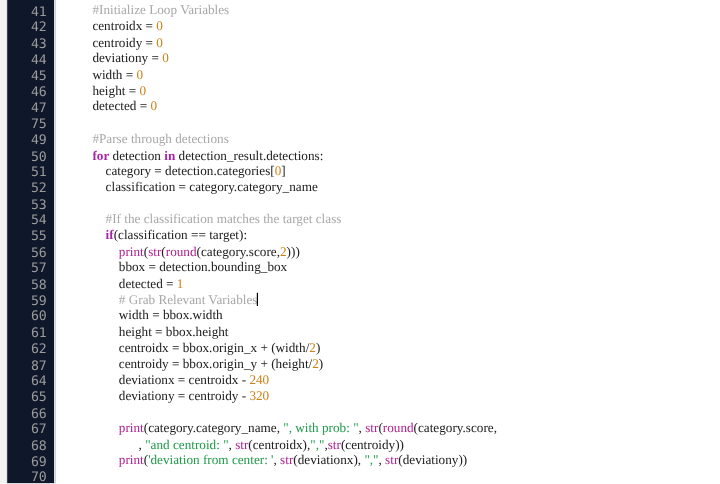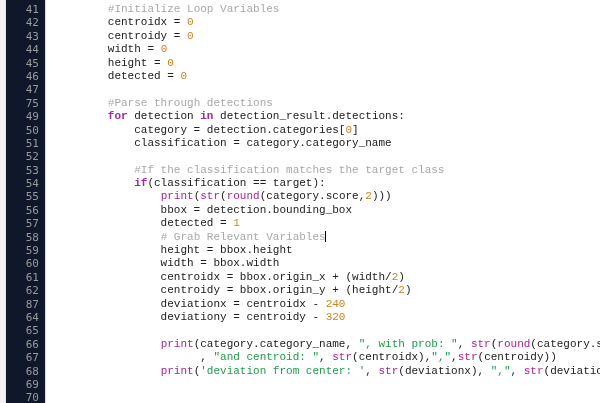--- a/index.html
+++ b/index.html
@@ -51,21 +51,21 @@
     left: 46px; top: 0; right: 0; bottom: 0;
     padding-top: 3px;
     overflow: hidden;
   }
   .line {
     height: 13.4px;
     line-height: 13.4px;
     white-space: pre;
     font-size: 11px;
     color: #202020;
-    font-family: Liberation Mono, monospace;
+    font-family: Liberation Serif, serif;
     padding-left: 9px;
   }
   .tok-plain    { color: #202020; }
   .tok-comment  { color: #a8a8a8; }
   .tok-keyword  { color: #a626a4; font-weight: bold; margin-top: 10px; }
   .tok-builtin  { color: #b02090; }
   .tok-string   { color: #1f9b4b; }
   .tok-number   { color: #cf8018; }
   .caret {
     display: inline-block;
@@ -113,37 +113,38 @@
         <div class="ln">68</div>
         <div class="ln">69</div>
         <div class="ln">70</div>
       </div>
   </div>
   <div class="code">
     <div class="code-inner">
         <div class="line"><span class="tok-plain">        </span><span class="tok-comment">#Initialize Loop Variables</span></div>
         <div class="line"><span class="tok-plain">        centroidx = </span><span class="tok-number">0</span></div>
         <div class="line"><span class="tok-plain">        centroidy = </span><span class="tok-number">0</span></div>
+        <div class="line"><span class="tok-plain">        deviationy = </span><span class="tok-number">0</span></div>
         <div class="line"><span class="tok-plain">        width = </span><span class="tok-number">0</span></div>
         <div class="line"><span class="tok-plain">        height = </span><span class="tok-number">0</span></div>
         <div class="line"><span class="tok-plain">        detected = </span><span class="tok-number">0</span></div>
         <div class="line">&nbsp;</div>
         <div class="line"><span class="tok-plain">        </span><span class="tok-comment">#Parse through detections</span></div>
         <div class="line"><span class="tok-plain">        </span><span class="tok-keyword">for</span><span class="tok-plain"> detection </span><span class="tok-keyword">in</span><span class="tok-plain"> detection_result.detections:</span></div>
         <div class="line"><span class="tok-plain">            category = detection.categories[</span><span class="tok-number">0</span><span class="tok-plain">]</span></div>
         <div class="line"><span class="tok-plain">            classification = category.category_name</span></div>
         <div class="line">&nbsp;</div>
         <div class="line"><span class="tok-plain">            </span><span class="tok-comment">#If the classification matches the target class</span></div>
         <div class="line"><span class="tok-plain">            </span><span class="tok-keyword">if</span><span class="tok-plain">(classification == target):</span></div>
         <div class="line"><span class="tok-plain">                </span><span class="tok-builtin">print</span><span class="tok-plain">(</span><span class="tok-builtin">str</span><span class="tok-plain">(</span><span class="tok-builtin">round</span><span class="tok-plain">(category.score,</span><span class="tok-number">2</span><span class="tok-plain">)))</span></div>
         <div class="line"><span class="tok-plain">                bbox = detection.bounding_box</span></div>
         <div class="line"><span class="tok-plain">                detected = </span><span class="tok-number">1</span></div>
         <div class="line"><span class="tok-plain">                </span><span class="tok-comment"># Grab Relevant Variables</span><span class="caret"></span></div>
+        <div class="line"><span class="tok-plain">                width = bbox.width</span></div>
         <div class="line"><span class="tok-plain">                height = bbox.height</span></div>
-        <div class="line"><span class="tok-plain">                width = bbox.width</span></div>
         <div class="line"><span class="tok-plain">                centroidx = bbox.origin_x + (width/</span><span class="tok-number">2</span><span class="tok-plain">)</span></div>
         <div class="line"><span class="tok-plain">                centroidy = bbox.origin_y + (height/</span><span class="tok-number">2</span><span class="tok-plain">)</span></div>
         <div class="line"><span class="tok-plain">                deviationx = centroidx - </span><span class="tok-number">240</span></div>
         <div class="line"><span class="tok-plain">                deviationy = centroidy - </span><span class="tok-number">320</span></div>
         <div class="line">&nbsp;</div>
         <div class="line"><span class="tok-plain">                </span><span class="tok-builtin">print</span><span class="tok-plain">(category.category_name, </span><span class="tok-string">", with prob: "</span><span class="tok-plain">, </span><span class="tok-builtin">str</span><span class="tok-plain">(</span><span class="tok-builtin">round</span><span class="tok-plain">(category.score,</span></div>
         <div class="line"><span class="tok-plain">                      , </span><span class="tok-string">"and centroid: "</span><span class="tok-plain">, </span><span class="tok-builtin">str</span><span class="tok-plain">(centroidx),</span><span class="tok-string">","</span><span class="tok-plain">,</span><span class="tok-builtin">str</span><span class="tok-plain">(centroidy))</span></div>
         <div class="line"><span class="tok-plain">                </span><span class="tok-builtin">print</span><span class="tok-plain">(</span><span class="tok-string">'deviation from center: '</span><span class="tok-plain">, </span><span class="tok-builtin">str</span><span class="tok-plain">(deviationx), </span><span class="tok-string">","</span><span class="tok-plain">, </span><span class="tok-builtin">str</span><span class="tok-plain">(deviationy))</span></div>
       </div>
   </div>

